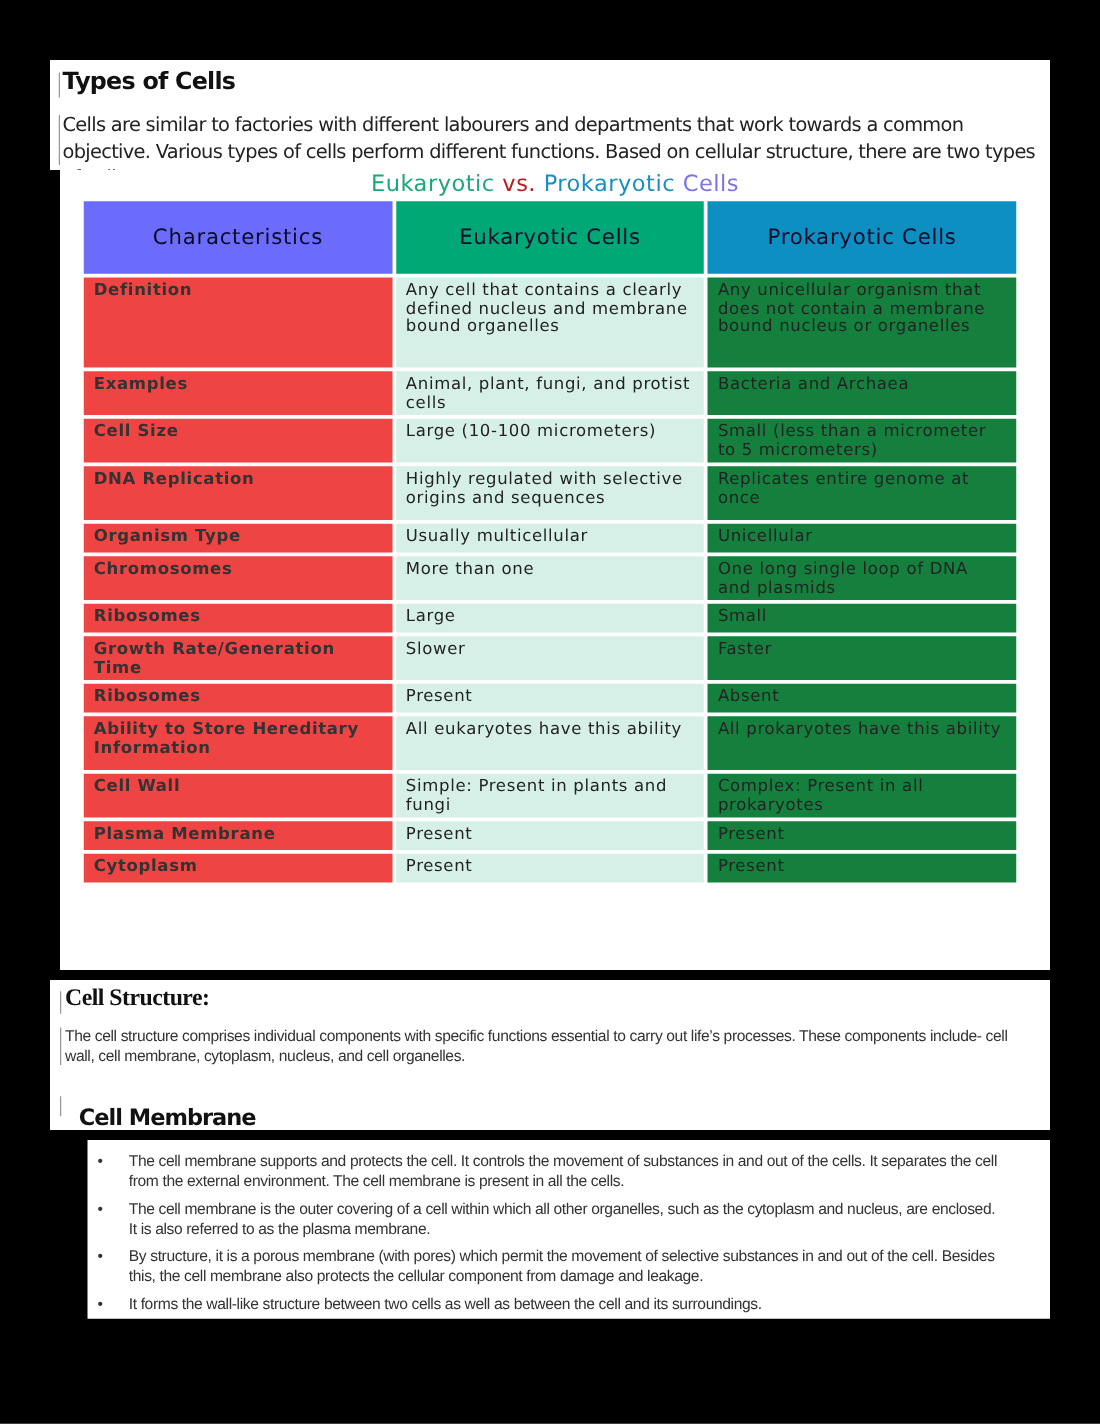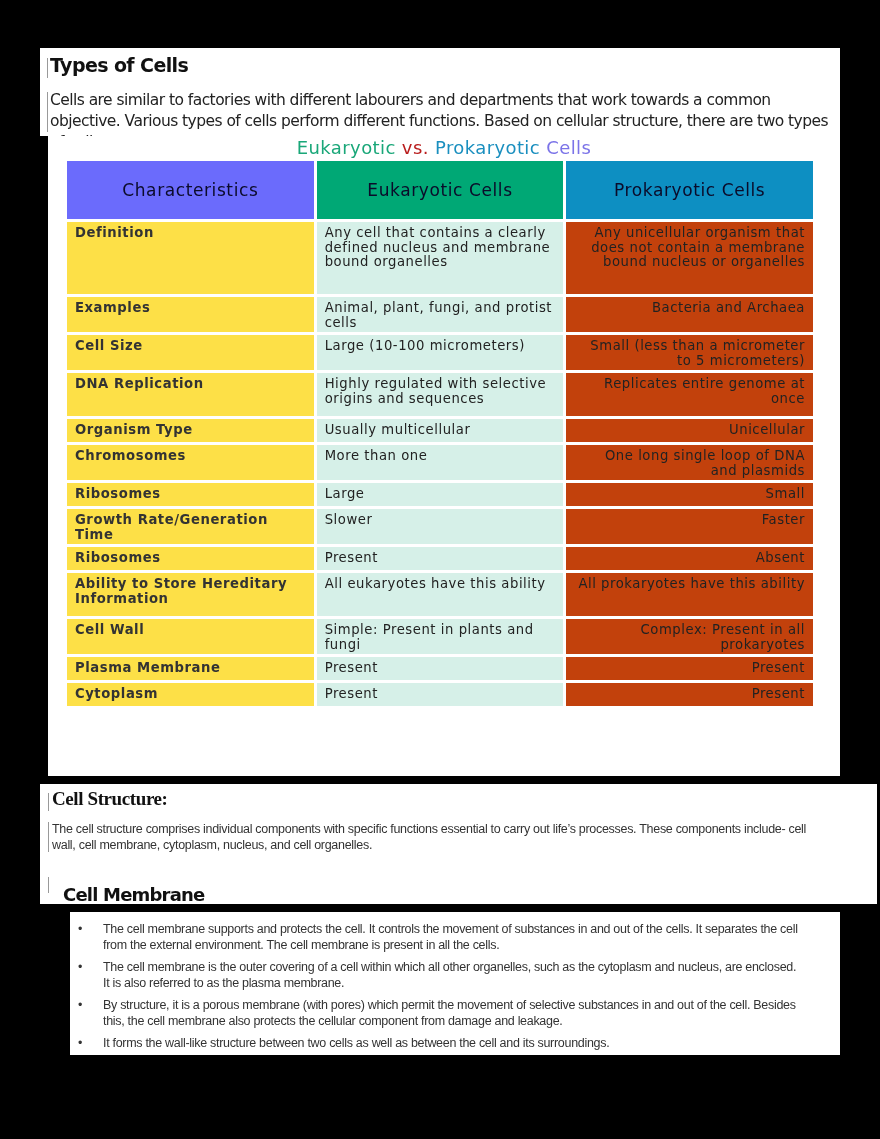--- a/index.html
+++ b/index.html
@@ -11,24 +11,24 @@
   .bar { position:absolute; width:1px; background:#999; }
   #p2 { left:48px; top:136px; width:792px; height:640px; }
   #img-title { position:absolute; left:0; width:792px; top:1px; text-align:center; font:18px "DejaVu Sans", sans-serif; letter-spacing:0.4px; }
   #img-title .t1 { color:#1aa779; } #img-title .t2 { color:#b91c1c; } #img-title .t3 { color:#1a8fbf; } #img-title .t4 { color:#7b73e8; }
   table.cmp { position:absolute; left:16px; top:22px; border-collapse:separate; border-spacing:3px 3px; width:752px; font-family:"DejaVu Sans", sans-serif; }
   table.cmp th { height:56px; font-weight:normal; font-size:17px; letter-spacing:0.6px; color:#0b0b2a; text-align:center; }
   table.cmp th.c1 { background:#6b6bfc; width:244px; }
   table.cmp th.c2 { background:#00a875; width:244px; }
   table.cmp th.c3 { background:#0d8fc2; width:244px; }
   table.cmp td { vertical-align:top; padding:4px 8px 2px 8px; font-size:13.2px; letter-spacing:0.55px; line-height:14.5px; color:#222; }
-  table.cmp td.c1 { background:#fde047; font-weight:bold; color:#333; }
+  table.cmp td.c1 { background:#ef4444; font-weight:bold; color:#333; }
   table.cmp td.c2 { background:#d6f0e8; }
-  table.cmp td.c3 { background:#c2410c;text-align:right; }
-  #p3 { left:40px; top:784px; width:800px; height:120px;padding-left:37px; }
+  table.cmp td.c3 { background:#15803d; }
+  #p3 { left:40px; top:784px; width:800px; height:120px; }
   #p3 h2 { position:absolute; left:12px; top:4px; margin:0; font:bold 19px "Liberation Serif", serif; letter-spacing:-0.4px; color:#111; }
   #p3 .body { position:absolute; left:12px; top:37px; margin:0; font:12.5px "Liberation Sans", sans-serif; letter-spacing:-0.3px; color:#333; line-height:16px; width:760px; }
   #p3 h3 { position:absolute; left:11px; top:88px; margin:12px; font:bold 18px "DejaVu Sans", sans-serif; letter-spacing:-0.8px; color:#111; }
   #p4 { left:70px; top:912px; width:770px; height:143px; }
   #p4 ul { list-style:none; margin:0; padding:0; position:absolute; left:0; top:9px; width:770px; }
   #p4 li { position:relative; padding-left:33px; font:12.5px "Liberation Sans", sans-serif; letter-spacing:-0.3px; color:#333; line-height:16px; margin-bottom:6px; width:700px; }
   #p4 li .bullet { position:absolute; left:8px; top:0; }
 </style>
 </head>
 <body>

